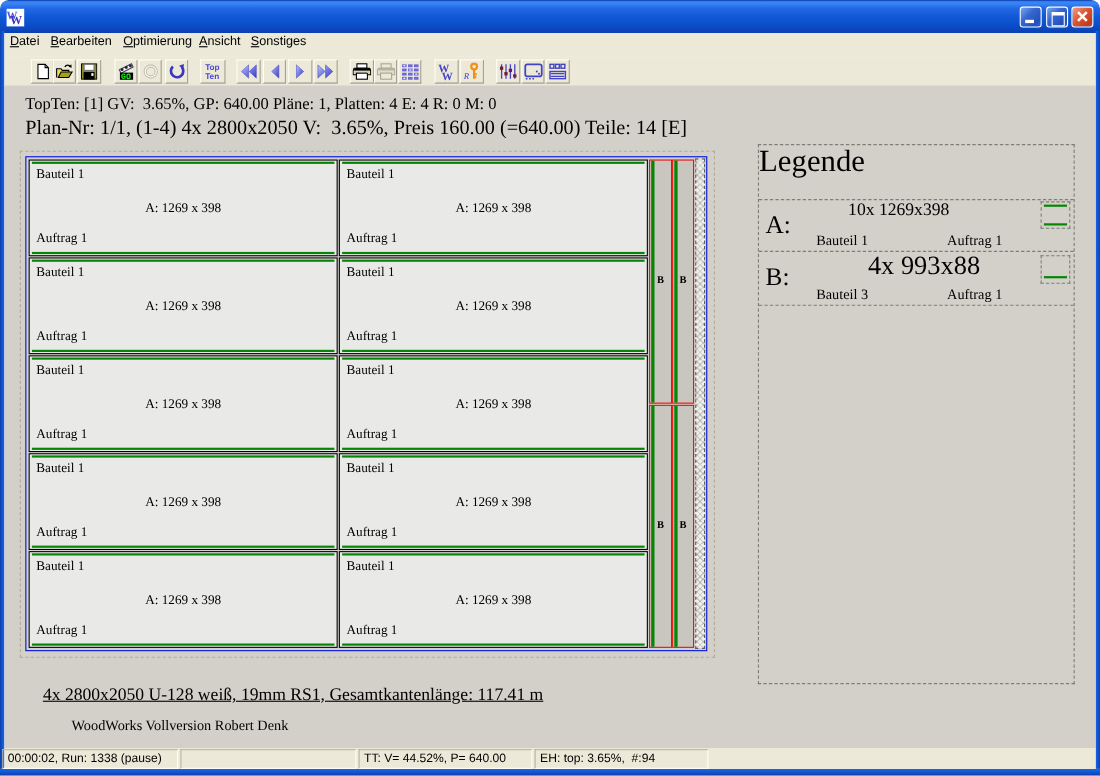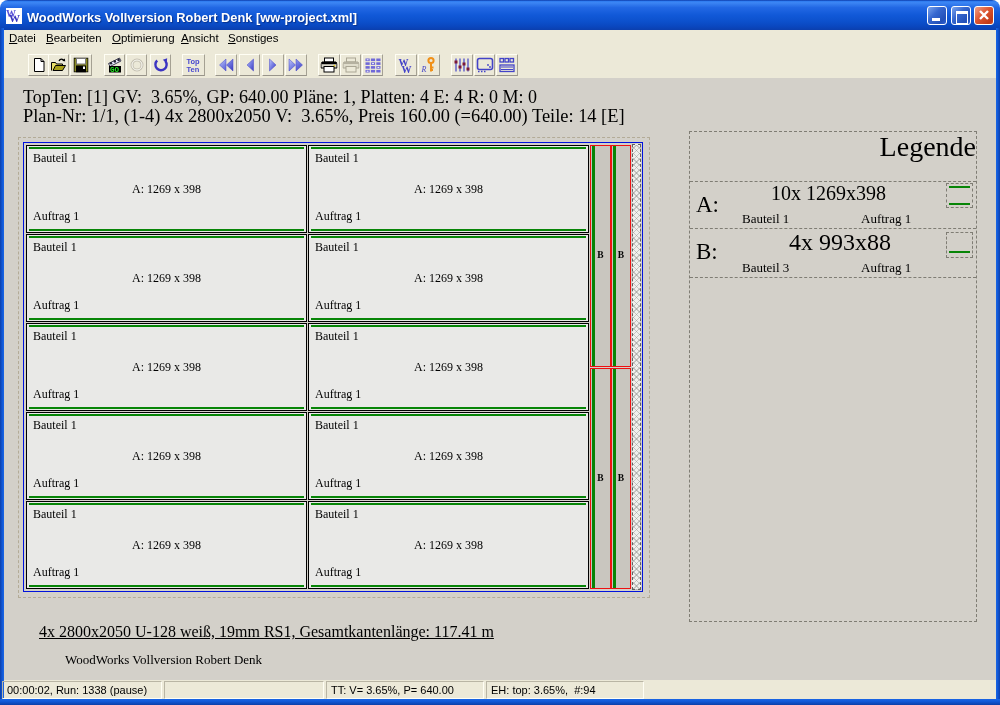--- a/index.html
+++ b/index.html
@@ -65,21 +65,20 @@
           <stop offset="0.45" stop-color="#7a82e4"></stop>
           <stop offset="1" stop-color="#3c3cc0"></stop>
         </linearGradient>
 </defs>
     </svg>
 <div id="titlebar">
  <div id="appicon"><svg width="16" height="16" viewBox="0 0 16 16">
           <text x="0" y="9" font-family="Liberation Serif" font-size="10" font-weight="bold" fill="#5a52d8">W</text>
           <text x="3" y="14" font-family="Liberation Serif" font-size="11" font-weight="bold" fill="#3a35c0">W</text>
         </svg></div>
- <div id="apptitle">WoodWorks Vollversion Robert Denk [ww-project.xml]</div>
  <div class="capbtn" id="btnmin">
         <i></i>
       </div>
  <div class="capbtn" id="btnmax">
         <i></i>
       </div>
  <div class="capbtn" id="btncls">
         <svg width="12" height="12" viewBox="0 0 12 12">
           <path d="M2 2l8 8M10 2l-8 8" stroke="#fff" stroke-width="2.4"></path>
         </svg>
@@ -247,21 +246,21 @@
             <rect x="1.5" y="1.5" width="3.5" height="3.5"></rect>
             <rect x="6.5" y="1.5" width="3.5" height="3.5"></rect>
             <rect x="11.5" y="1.5" width="3.5" height="3.5"></rect>
             <rect x="1.5" y="8" width="14" height="6.5"></rect>
           </g>
           <path d="M2.5 10h12M2.5 12.5h12" stroke="#4343c8" stroke-width="1.2"></path>
         </svg>
       </div>
 </div>
 <div id="client">
- <span class="ser" style="left:19px;top:8.5px;font-size:18px;">TopTen: [1] GV:&nbsp; 3.65%, GP: 640.00 Pläne: 1, Platten: 4 E: 4 R: 0 M: 0</span>
+ <span class="ser" style="left:19px;top:8.5px;font-size:15px;">TopTen: [1] GV:&nbsp; 3.65%, GP: 640.00 Pläne: 1, Platten: 4 E: 4 R: 0 M: 0</span>
  <span class="ser" style="left:19px;top:28px;font-size:18.4px;">Plan-Nr: 1/1, (1-4) 4x 2800x2050 V:&nbsp; 3.65%, Preis 160.00 (=640.00) Teile: 14 [E]</span>
  <div id="dashsel"></div>
  <div id="plan">
 <div class="panelA" style="left:2px;top:2px;">
           <div class="gb gbt"></div>
           <div class="gb gbb"></div>
 <span class="pA1">Bauteil 1</span>
           <span class="pA2">A: 1269 x 398</span>
           <span class="pA3">Auftrag 1</span>
         </div>
@@ -340,42 +339,42 @@
           <div class="g"></div>
           <div class="b">B</div>
         </div>
 <div class="strip" style="left:587px;top:225px;width:20px;height:221px;">
           <div class="g"></div>
           <div class="b">B</div>
         </div>
 <div id="waste"></div>
 </div>
  <div id="legend">
-  <span class="ser" style="left:0;width:100%;text-align:right;top:-1px;font-size:28px;">Legende</span>
+  <span class="ser" style="left:0;width:100%;text-align:left;top:-1px;font-size:28px;">Legende</span>
   <div class="ldiv" style="top:49px"></div>
   <div class="ldiv" style="top:96px"></div>
   <div class="ldiv" style="top:145px"></div>
   <span class="ser" style="left:6px;top:60px;font-size:23px;">A:</span>
-  <span class="ser" style="left:81px;top:50px;font-size:20px;">10x 1269x398</span>
+  <span class="ser" style="left:81px;top:50px;font-size:16px;">10x 1269x398</span>
   <span class="ser" style="left:52px;top:79px;font-size:13px;">Bauteil 1</span>
   <span class="ser" style="left:171px;top:79px;font-size:13px;">Auftrag 1</span>
   <div class="sw" style="left:256px;top:51px;width:27px;height:25px;">
           <div class="l" style="top:2px"></div>
           <div class="l" style="bottom:2px"></div>
         </div>
   <span class="ser" style="left:6px;top:107px;font-size:23px;">B:</span>
   <span class="ser" style="left:99px;top:97px;font-size:24px;">4x 993x88</span>
   <span class="ser" style="left:52px;top:128px;font-size:13px;">Bauteil 3</span>
   <span class="ser" style="left:171px;top:128px;font-size:13px;">Auftrag 1</span>
   <div class="sw" style="left:256px;top:100px;width:27px;height:26px;">
           <div class="l" style="bottom:4px"></div>
         </div>
  </div>
  <span class="ser" style="left:35px;top:545px;font-size:16px;text-decoration:underline;">4x 2800x2050 U-128 weiß, 19mm RS1, Gesamtkantenlänge: 117.41 m</span>
  <span class="ser" style="left:25px;top:574px;font-size:13px;margin-left:36px;">WoodWorks Vollversion Robert Denk</span>
 </div>
 <div id="statusbar">
  <div class="sp" style="left:-2px;width:160px;">00:00:02, Run: 1338 (pause)</div>
  <div class="sp" style="left:160px;width:160px;"></div>
- <div class="sp" style="left:322px;width:158px;">TT: V= 3.65%, P= 640.00</div>
+ <div class="sp" style="left:322px;width:158px;">TT: V= 44.52%, P= 640.00</div>
  <div class="sp" style="left:482px;width:158px;">EH: top: 3.65%,&nbsp; #:94</div>
 </div>
 </div>
 
 </body></html>

